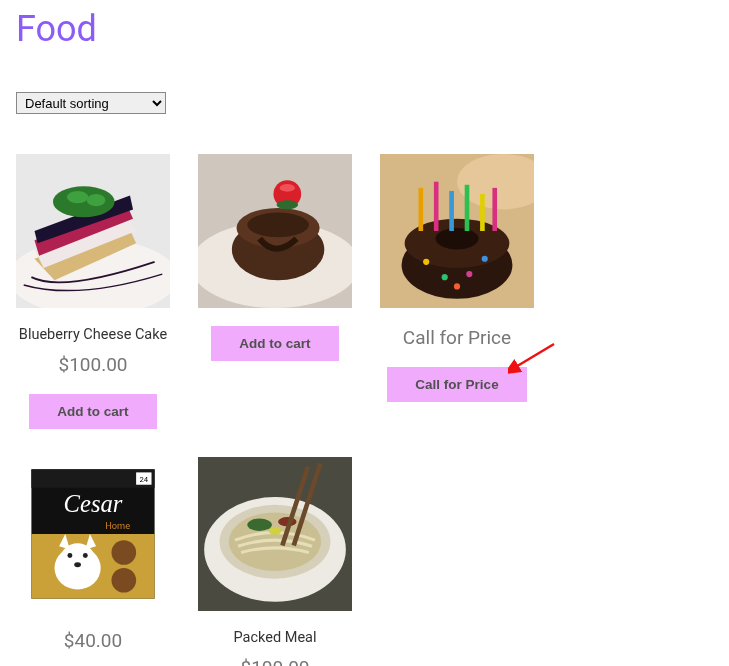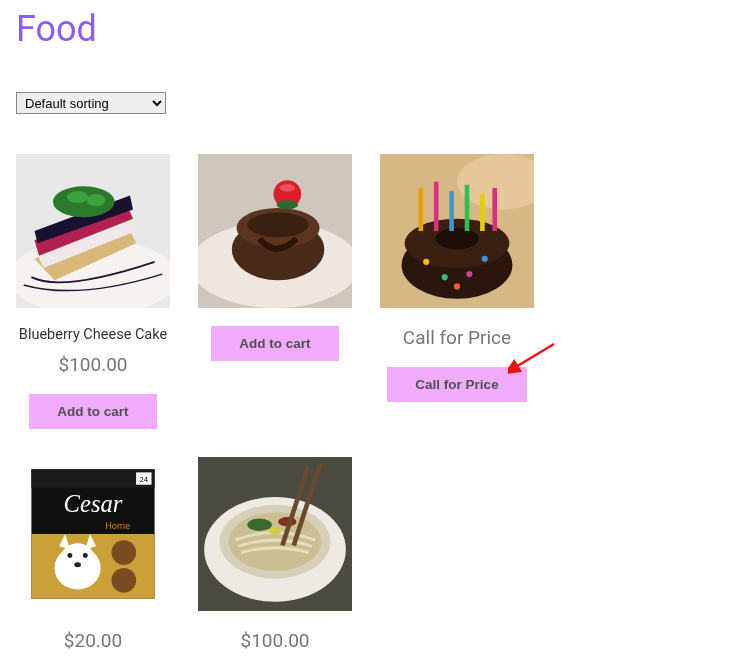--- a/index.html
+++ b/index.html
@@ -181,38 +181,39 @@
         <circle cx="45" cy="64" r="1.6" fill="#222"></circle>
         <ellipse cx="40" cy="70" rx="2.2" ry="1.6" fill="#222"></ellipse>
         <path d="M28 58 L32 50 L35 60 Z" fill="#fff"></path>
         <path d="M52 58 L48 50 L45 60 Z" fill="#fff"></path>
         <circle cx="70" cy="62" r="8" fill="#7a4a20"></circle>
         <circle cx="70" cy="80" r="8" fill="#7a4a20"></circle>
         <rect x="78" y="10" width="10" height="8" fill="#fff"></rect>
         <text x="83" y="16" text-anchor="middle" font-size="5" fill="#000">24</text>
       </svg>
     </a>
-    <div class="price">$20.00</div>
+    <div class="price">$40.00</div>
 
   </div>
 
   <div class="product">
     <a class="thumb">
       <svg viewBox="0 0 100 100" preserveAspectRatio="xMidYMid slice">
         <rect width="100" height="100" fill="#4a4a40"></rect>
         <ellipse cx="50" cy="60" rx="46" ry="34" fill="#eceae2"></ellipse>
         <ellipse cx="50" cy="55" rx="36" ry="24" fill="#d6d0ba"></ellipse>
         <ellipse cx="50" cy="55" rx="30" ry="19" fill="#cabf92"></ellipse>
         <path d="M24 54 Q50 44 76 54" stroke="#e6deb8" stroke-width="2" fill="none"></path>
         <path d="M26 58 Q50 50 74 58" stroke="#e6deb8" stroke-width="2" fill="none"></path>
         <path d="M28 62 Q50 56 72 62" stroke="#e6deb8" stroke-width="2" fill="none"></path>
         <ellipse cx="40" cy="44" rx="8" ry="4" fill="#3a6a30"></ellipse>
         <ellipse cx="58" cy="42" rx="6" ry="3" fill="#803020"></ellipse>
         <ellipse cx="50" cy="48" rx="4" ry="2.5" fill="#d0d040"></ellipse>
         <rect x="70" y="6" width="3" height="54" fill="#6a4a2a" transform="rotate(18 71 6)"></rect>
         <rect x="78" y="4" width="3" height="56" fill="#6a4a2a" transform="rotate(18 79 4)"></rect>
       </svg>
     </a>
+    <div class="ptitle">Packed Meal</div>
     <div class="price">$100.00</div>
 
   </div>
 
 </div>
 
 </body></html>

